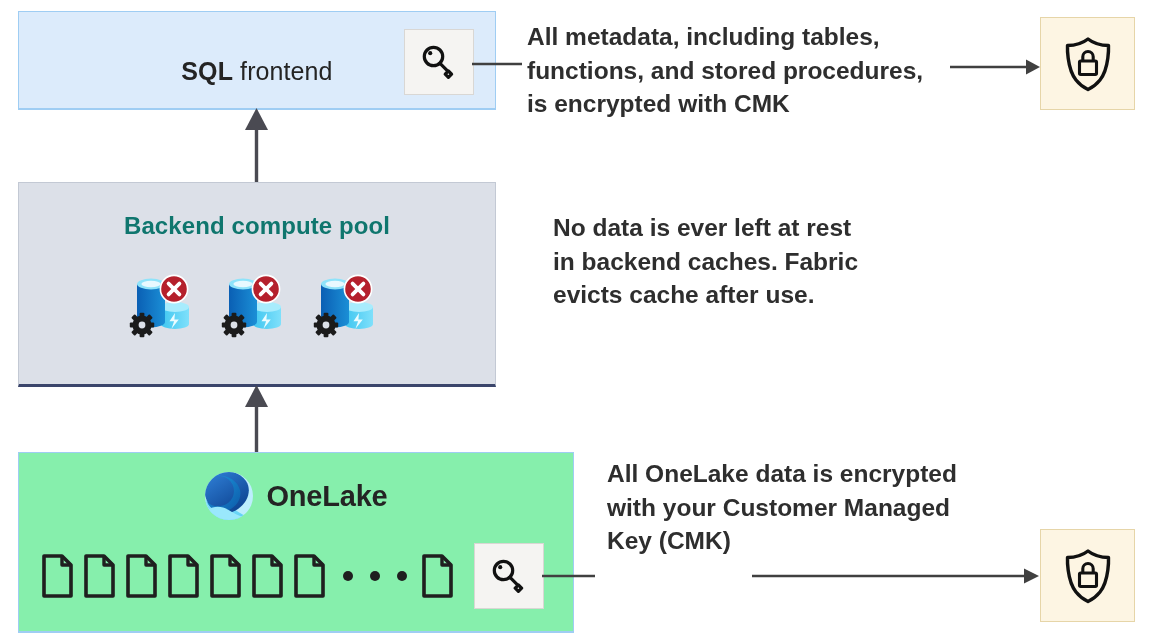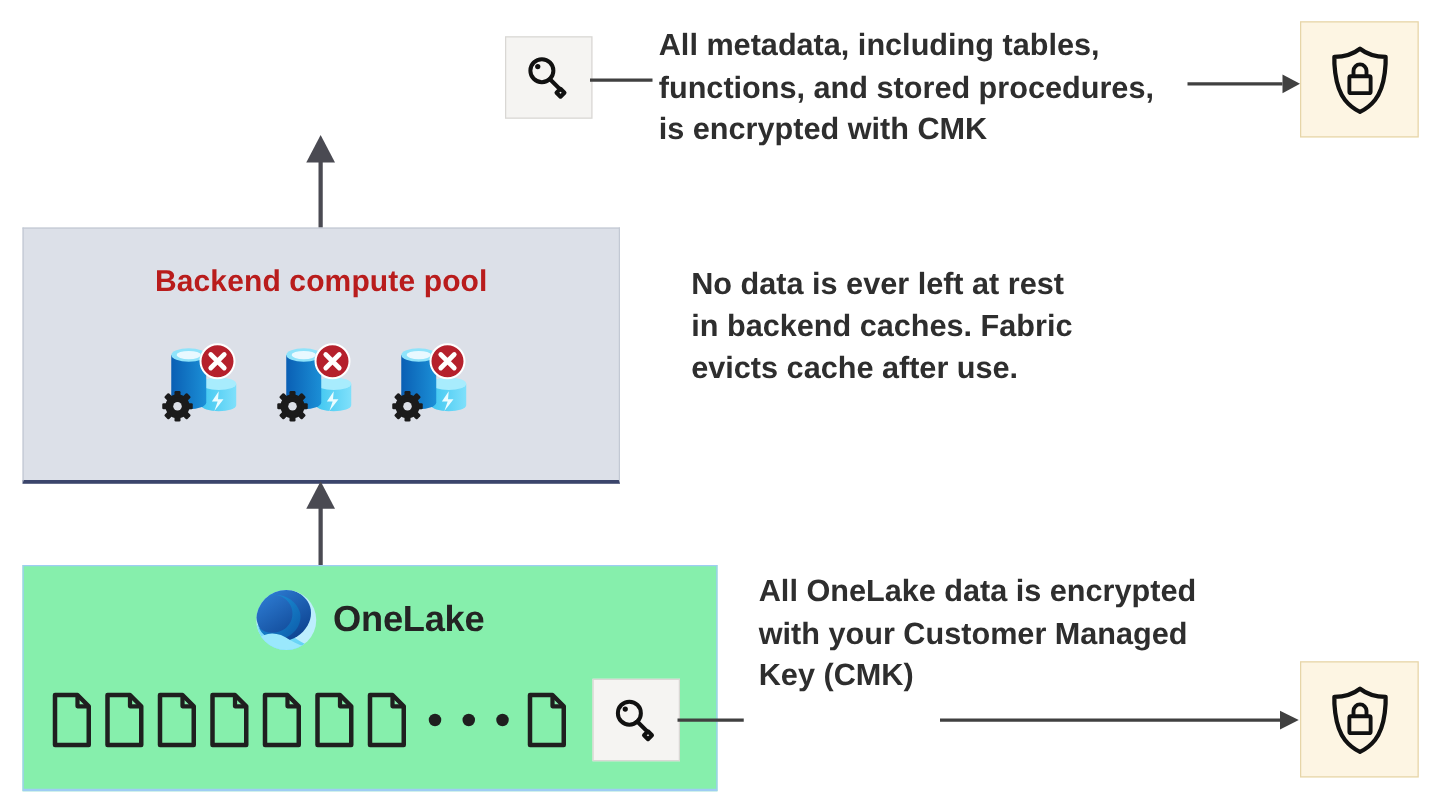--- a/index.html
+++ b/index.html
@@ -55,21 +55,21 @@
     font-size: 25px;
     letter-spacing: .1px;
     color: #242424;
   }
   .sql-title { top: 45px; }
   .sql-title .strong { font-weight: 700; }
   .backend-title {
     top: 29px;
     font-weight: 700;
     font-size: 24px;
-    color: #b91c1c;
+    color: #0f766e;
   }
 
   
   .key-chip {
     position: absolute;
     background: #f5f4f2;
     border: 1px solid #d9d7d4;
     box-sizing: border-box;
     display: flex;
     align-items: center;
@@ -155,20 +155,25 @@
 
   
   .conn { position: absolute; }
   svg.conn { overflow: visible; }
 </style>
 </head>
 <body>
 
 <div class="canvas">
 
+  <div class="box box-sql">
+    <div class="box-title sql-title">
+      <span class="strong">SQL</span><span> frontend</span>
+    </div>
+  </div>
 
   <div class="key-chip key-chip-sql">
     <svg width="44" height="44" viewBox="0 0 44 44">
       <g fill="none" stroke="#111111" stroke-width="3.2" stroke-linejoin="round" stroke-linecap="round">
         <circle cx="16.5" cy="16.5" r="9.2"></circle>
         <path d="M22.8 23.2 L31 31.4 L28.2 34.2 L31.4 37.4 L34.6 34.2 L31.4 31"></path>
       </g>
       <circle cx="13.2" cy="13.2" r="2.1" fill="#111111"></circle>
     </svg>
   </div>

